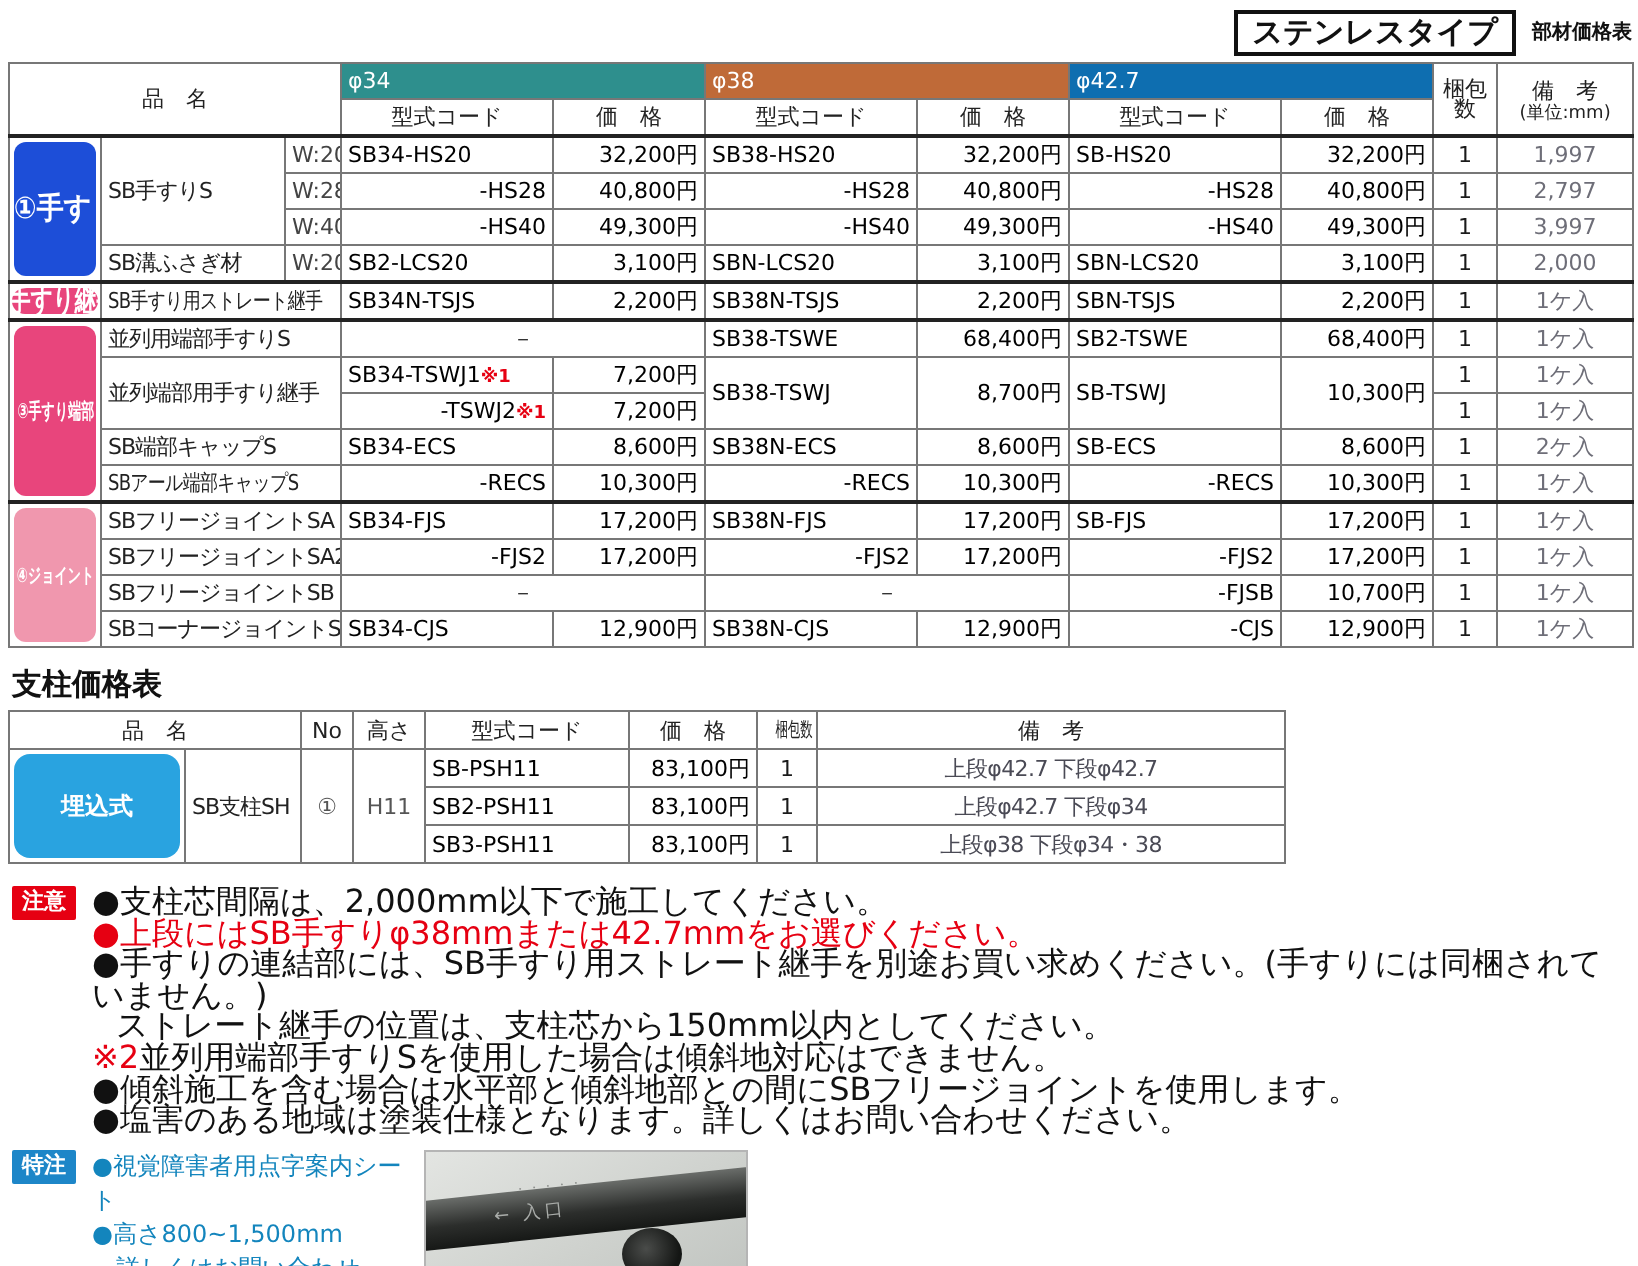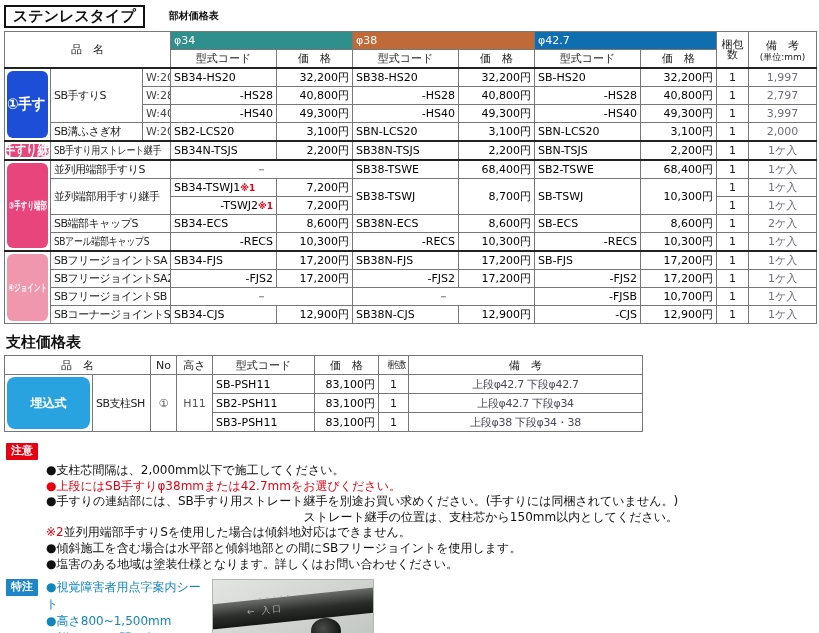--- a/index.html
+++ b/index.html
@@ -3,21 +3,21 @@
 <meta charset="utf-8">
 <style>
   html,body{margin:0;padding:0;background:#fff;}
   body{
     width:819px;height:633px;overflow:hidden;
     font-family:"DejaVu Sans","Liberation Sans",sans-serif;
     color:#1a1a1a;position:relative;
   }
   .wrap{padding:4px 3px 0 4px;}
   
-  .titlebar{display:flex;align-items:center;gap:24px;height:24px;margin-bottom:3px;}
+  .titlebar{display:flex;align-items:center;gap:8px;height:24px;margin-bottom:3px;justify-content:flex-end;}
   .titlebox{border:2px solid #111;padding:0 7px;font-weight:bold;font-size:15px;line-height:19px;color:#111;}
   .titlemain{font-weight:bold;font-size:10px;color:#111;}
   .subtitle{font-weight:bold;font-size:15px;color:#111;margin:9px 0 3px 2px;}
   
   table{border-collapse:collapse;table-layout:fixed;}
   .pt{width:812px;}
   .pt td,.pt th{border:1px solid #777;height:17px;padding:0 3px;font-size:11px;
      white-space:nowrap;overflow:hidden;font-weight:normal;}
   .pt{border:1.5px solid #222;}
   tr.gs td{border-top:2px solid #222;}
@@ -53,23 +53,23 @@
   
   .st{width:638px;border:1.5px solid #222;}
   .st td,.st th{border:1px solid #777;height:18px;padding:0 3px;font-size:11px;white-space:nowrap;overflow:hidden;font-weight:normal;}
   .packsq{display:inline-block;transform:scaleX(0.62);transform-origin:center;font-size:10px;white-space:nowrap;}
   .gray{color:#555;text-align:center;}
   .remx{color:#4a4a55;text-align:center;font-size:11px;letter-spacing:-0.3px;}
   
   .noterow{display:flex;margin:11px 0 0 2px;}
   .notebadge{flex:0 0 auto;background:#e60012;color:#fff;font-weight:bold;font-size:11px;
      padding:1px 5px;height:15px;line-height:14px;margin-right:8px;border-radius:1px;}
-  .notelines{font-size:12px;line-height:15.6px;color:#111;margin-top:20px;}
+  .notelines{font-size:16px;line-height:15.6px;color:#111;}
   .notelines .red{color:#e60012;}
-  .notelines .indent{padding-left:12px;text-align:right;}
+  .notelines .indent{padding-left:12px;}
   .pre{color:#e60012;}
   
   .specialrow{display:flex;margin:7px 0 0 2px;}
   .specialbadge{flex:0 0 auto;background:#1d86c8;color:#fff;font-weight:bold;font-size:11px;
      padding:1px 5px;height:15px;line-height:14px;margin-right:8px;border-radius:1px;}
   .speciallines{font-size:12px;line-height:17px;color:#1385bd;width:160px;}
   .speciallines .indent{padding-left:12px;}
   
   .photoblock{margin-left:6px;}
   .photo{width:160px;height:73px;border:1px solid #b5b5b5;position:relative;overflow:hidden;

